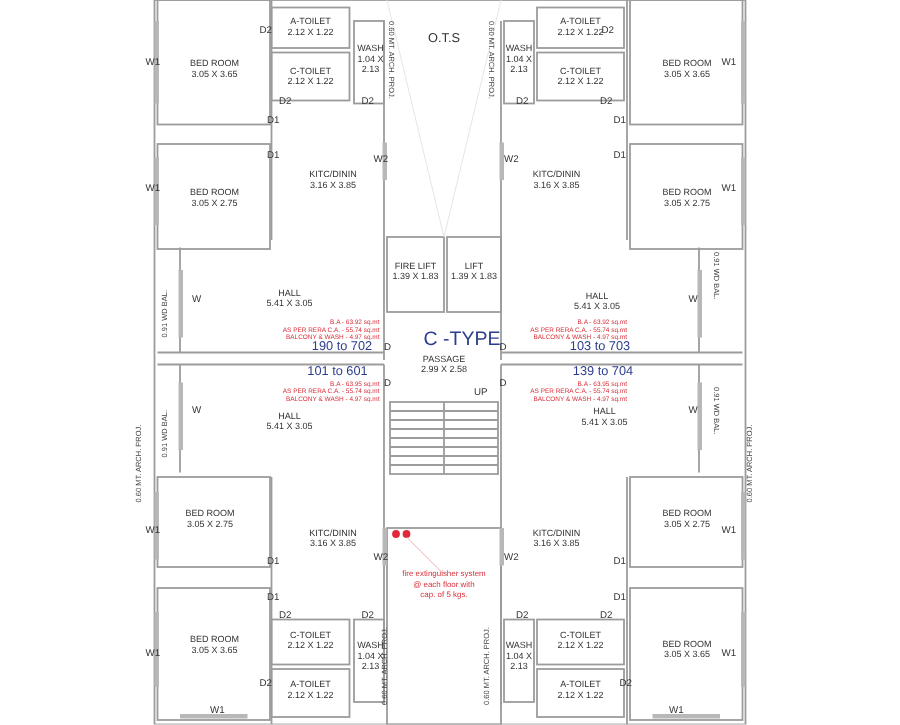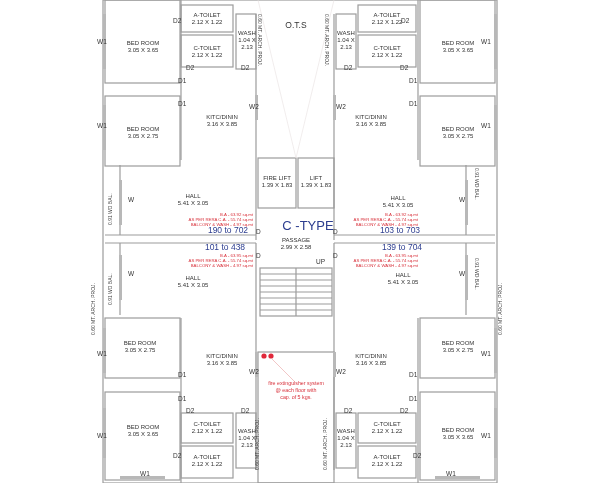--- a/index.html
+++ b/index.html
@@ -195,21 +195,21 @@
       <div>HALL</div>
       <div>5.41 X 3.05</div>
     </div>
   <div class="red" style="left:335px;top:212px;width:83px">
       <div>B.A - 63.92 sq.mt</div>
       <div>AS PER RERA C.A. - 55.74 sq.mt</div>
       <div>BALCONY &amp; WASH - 4.97 sq.mt</div>
     </div>
   <div class="blue" style="left:400px;top:225px">103 to 703</div>
 
-  <div class="blue" style="left:225px;top:242px">101 to 438</div>
+  <div class="blue" style="left:225px;top:242px">101 to 601</div>
   <div class="red" style="left:160px;top:253px;width:93px">
       <div>B.A - 63.95 sq.mt</div>
       <div>AS PER RERA C.A. - 55.74 sq.mt</div>
       <div>BALCONY &amp; WASH - 4.97 sq.mt</div>
     </div>
   <div class="lbl" style="left:193px;top:275px">
       <div>HALL</div>
       <div>5.41 X 3.05</div>
     </div>
   <div class="lbl" style="left:140px;top:340px">

